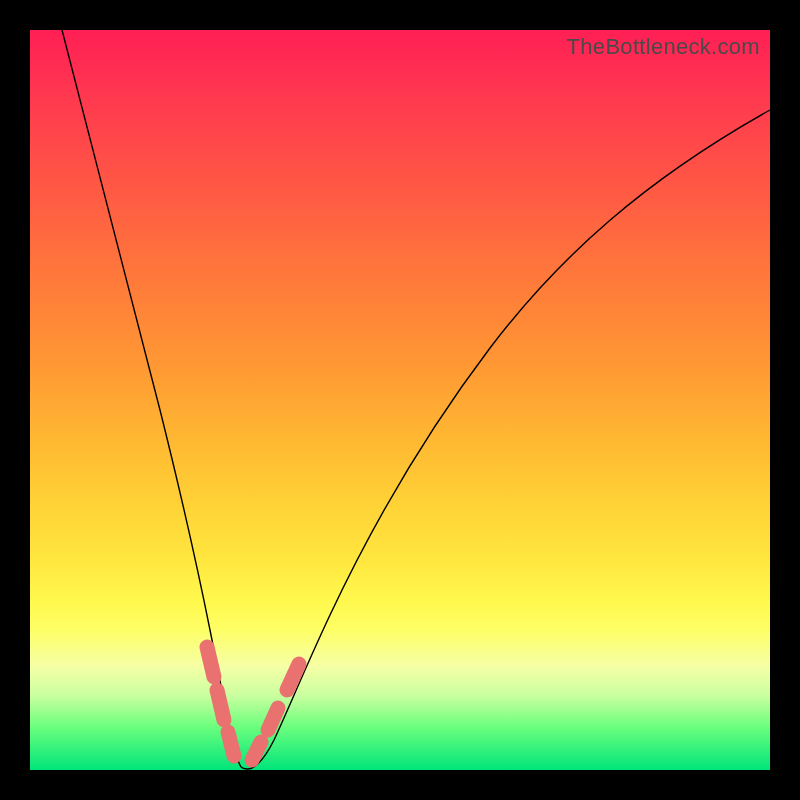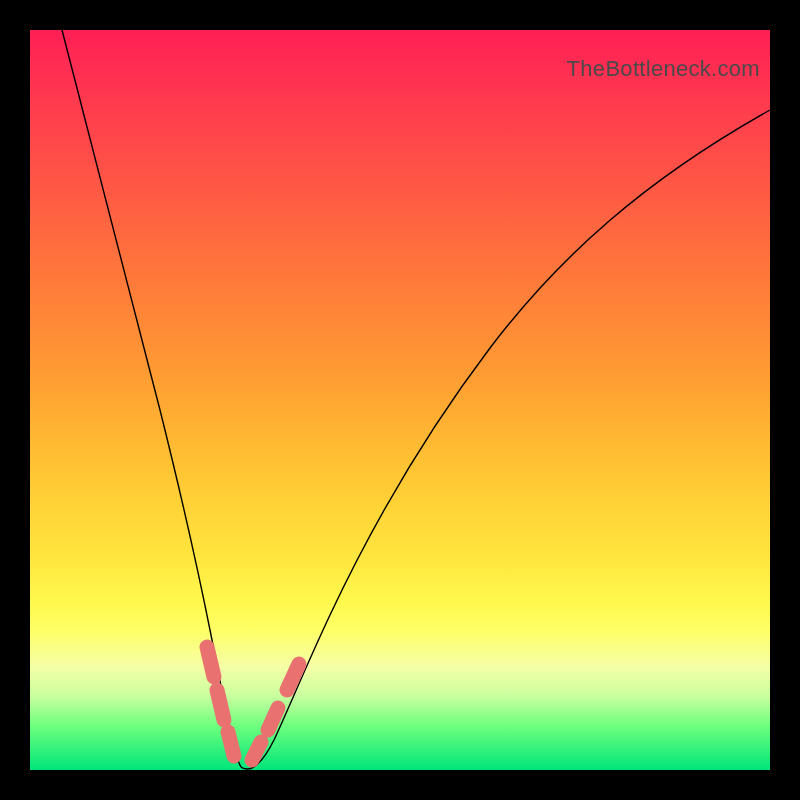--- a/index.html
+++ b/index.html
@@ -45,21 +45,20 @@
   }
   .watermark {
     position: absolute;
     top: 4px;
     right: 10px;
     color: #4a4a4a;
     font-size: 22px;
     font-weight: 500;
     letter-spacing: 0.3px;
     user-select: none;
-    margin-top: 22px;
   }
   svg.curve {
     position: absolute;
     top: 0;
     left: 0;
     width: 740px;
     height: 740px;
     overflow: visible;
   }
   .thin {

